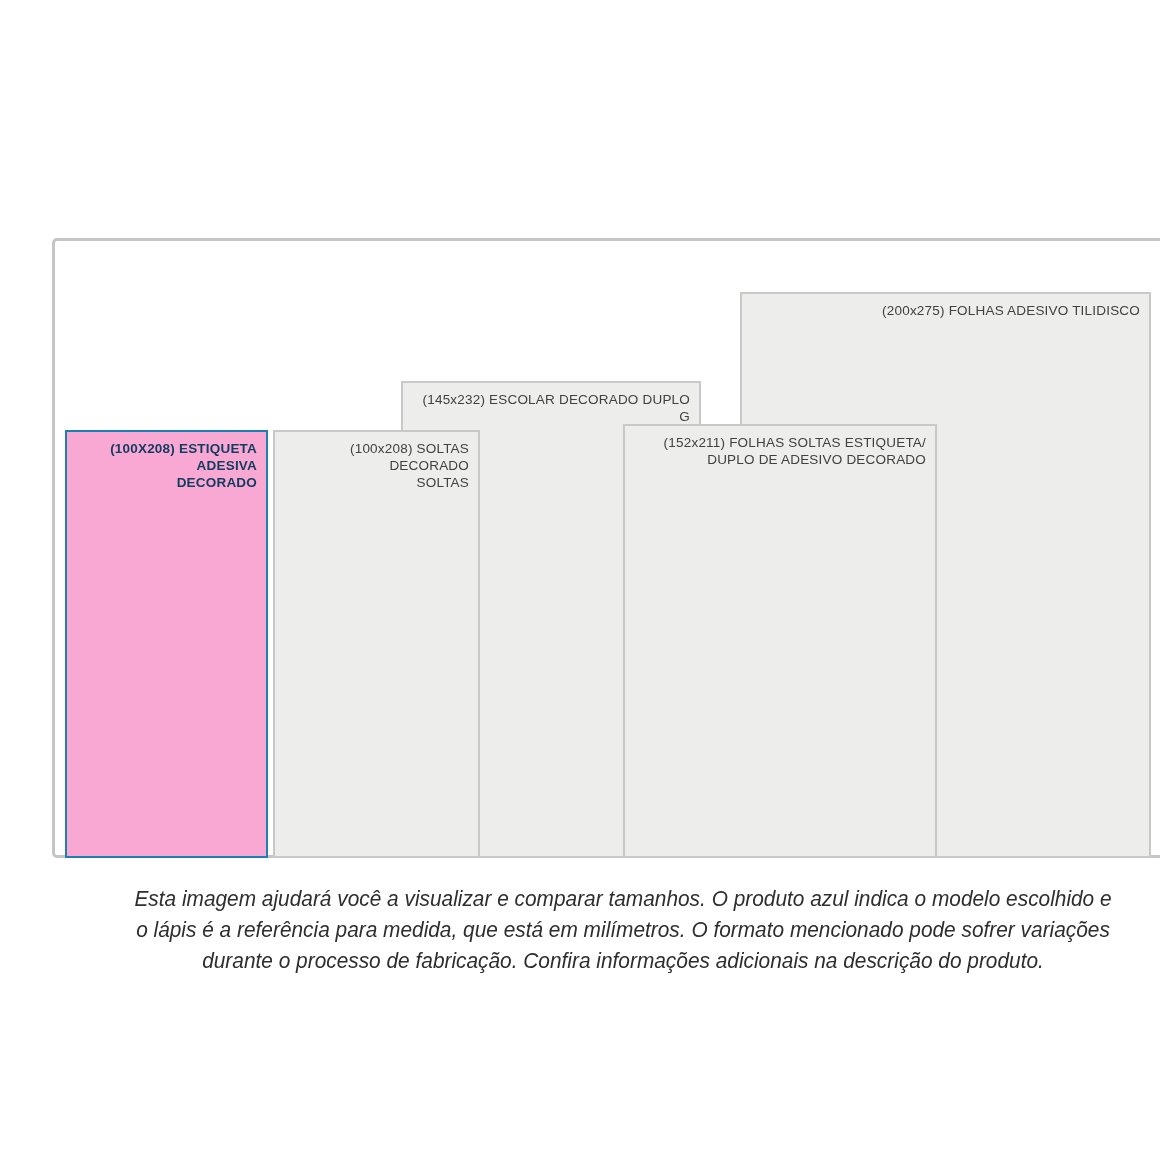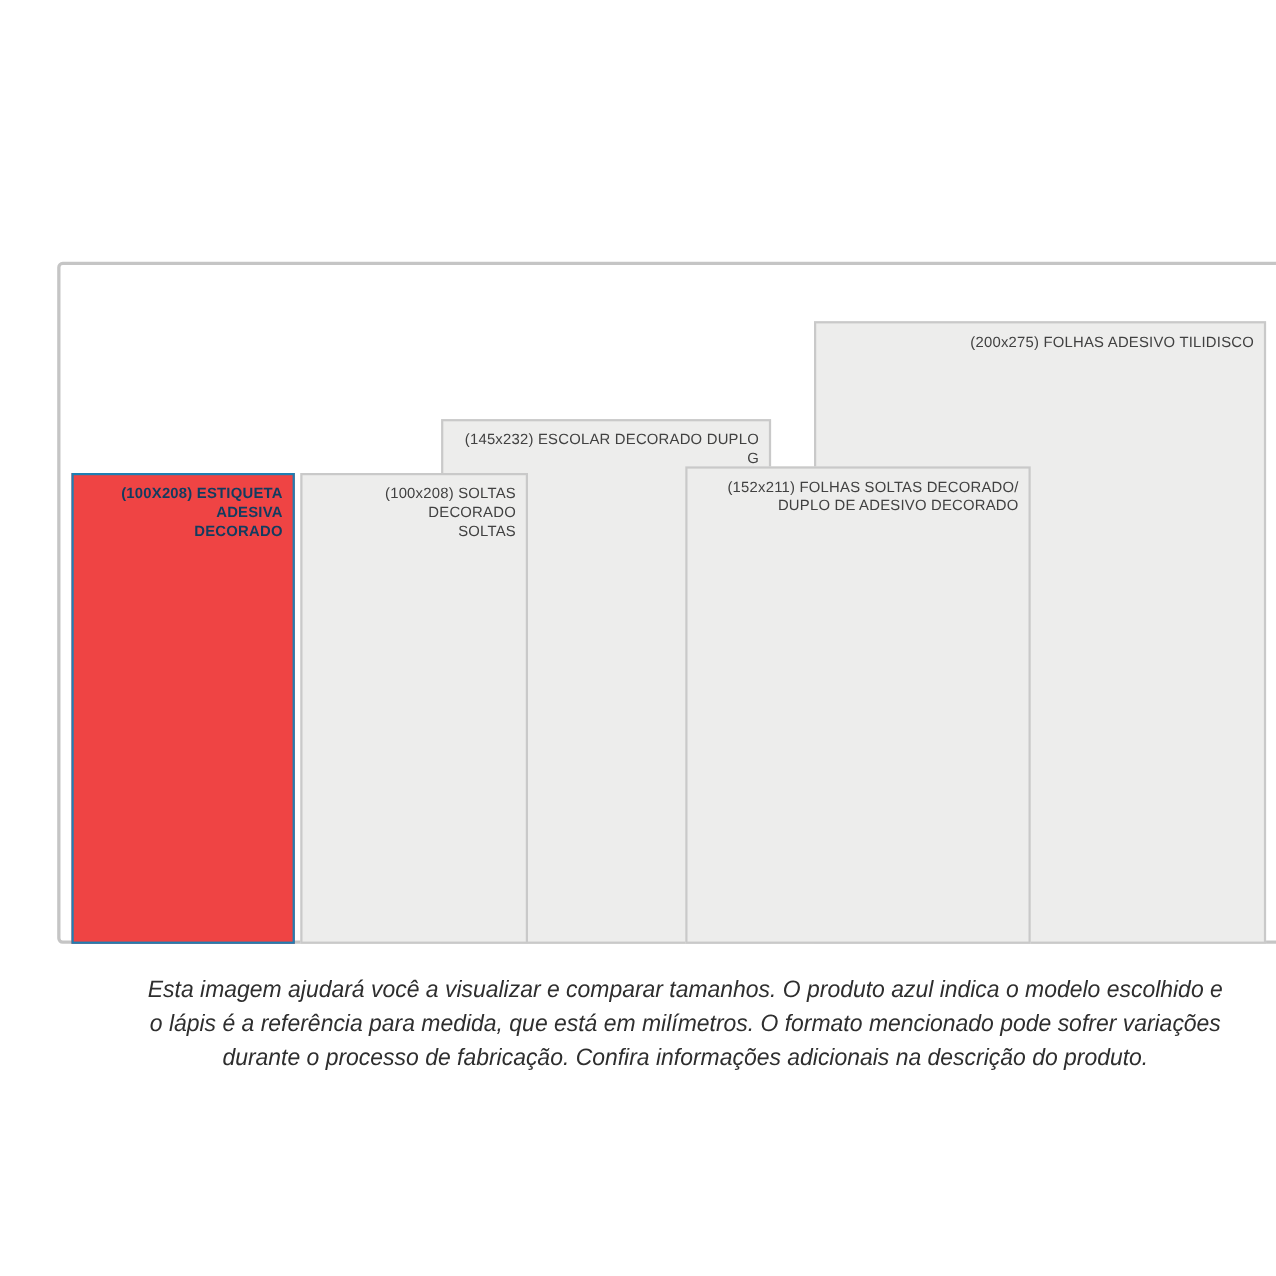--- a/index.html
+++ b/index.html
@@ -36,21 +36,21 @@
     letter-spacing: 0.2px;
   }
   .rect-label div:empty { display: none; }
 
   #box-200x275 { left: 697px; top: 292px; width: 411px; height: 566px; z-index: 1; }
   #box-145x232 { left: 358px; top: 381px; width: 300px; height: 477px; z-index: 2; }
   #box-152x211 { left: 580px; top: 424px; width: 314px; height: 434px; z-index: 3; }
   #box-100x208 { left: 230px; top: 430px; width: 207px; height: 428px; z-index: 4; }
   #box-highlight {
     left: 22px; top: 430px; width: 203px; height: 428px; z-index: 5;
-    background: #ef4444;
+    background: #f9a8d4;
     border: 2px solid #1e7fb3;
   }
   #box-highlight .rect-label { color: #113c5f; font-weight: bold; }
 
   .pencil {
     position: absolute;
     left: 1123px; top: 490px;
     width: 15px; height: 356px;
     z-index: 6;
     display: flex;
@@ -126,21 +126,21 @@
 
   <div class="sizebox" id="box-145x232">
     <div class="rect-label">
       <div>(145x232) ESCOLAR DECORADO DUPLO G</div>
 
     </div>
   </div>
 
   <div class="sizebox" id="box-152x211">
     <div class="rect-label">
-      <div>(152x211) FOLHAS SOLTAS DECORADO/</div>
+      <div>(152x211) FOLHAS SOLTAS ESTIQUETA/</div>
       <div>DUPLO DE ADESIVO DECORADO</div>
     </div>
   </div>
 
   <div class="sizebox" id="box-100x208">
     <div class="rect-label">
       <div>(100x208) SOLTAS DECORADO</div>
       <div>SOLTAS</div>
     </div>
   </div>

